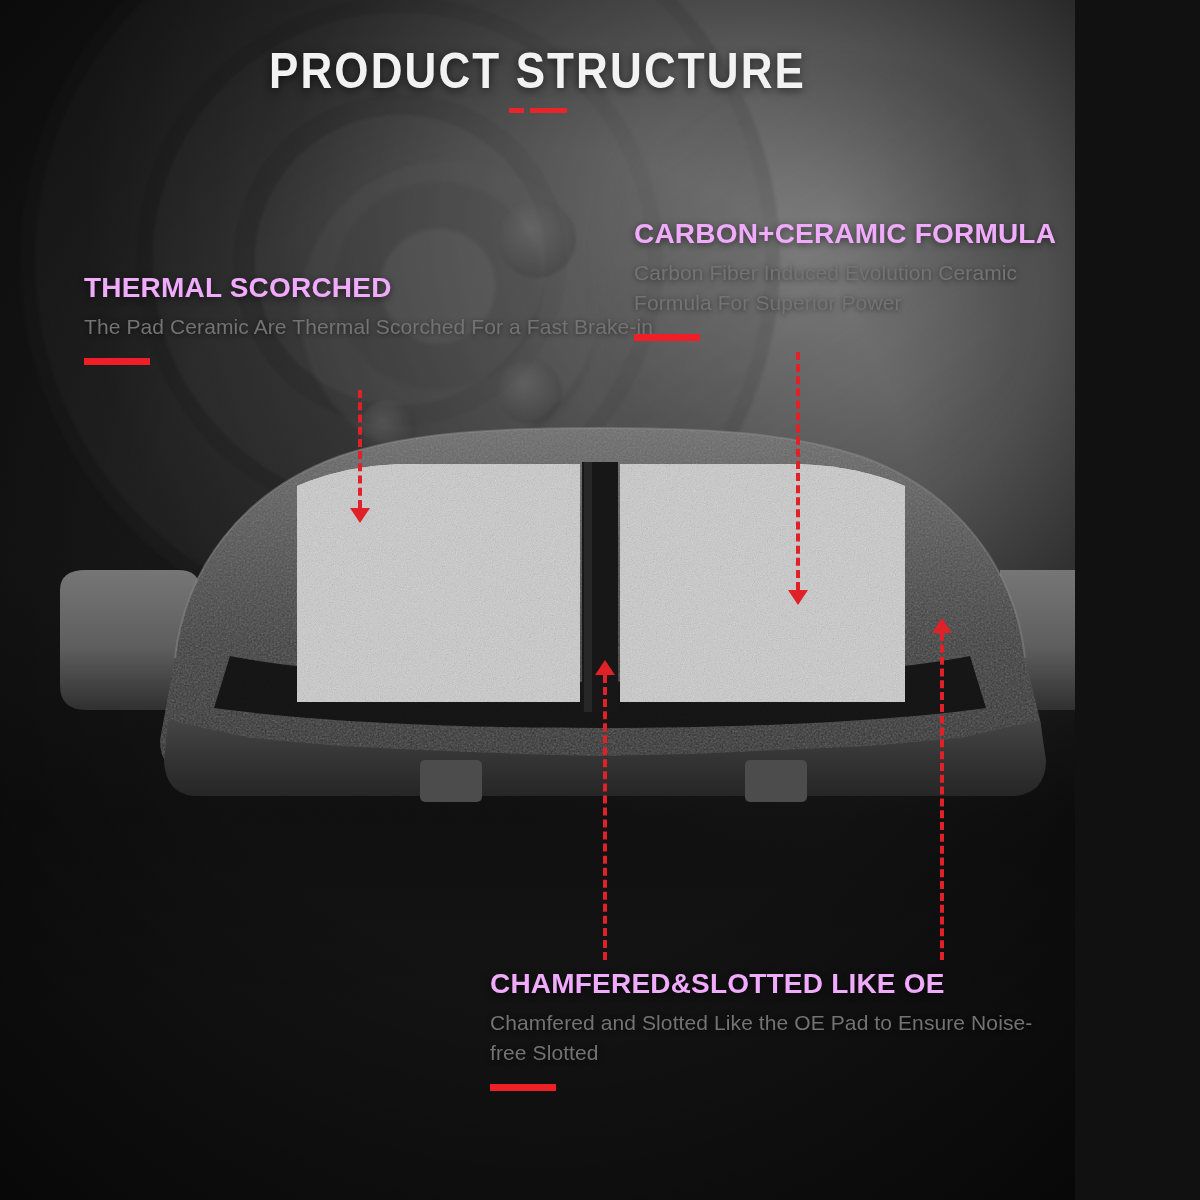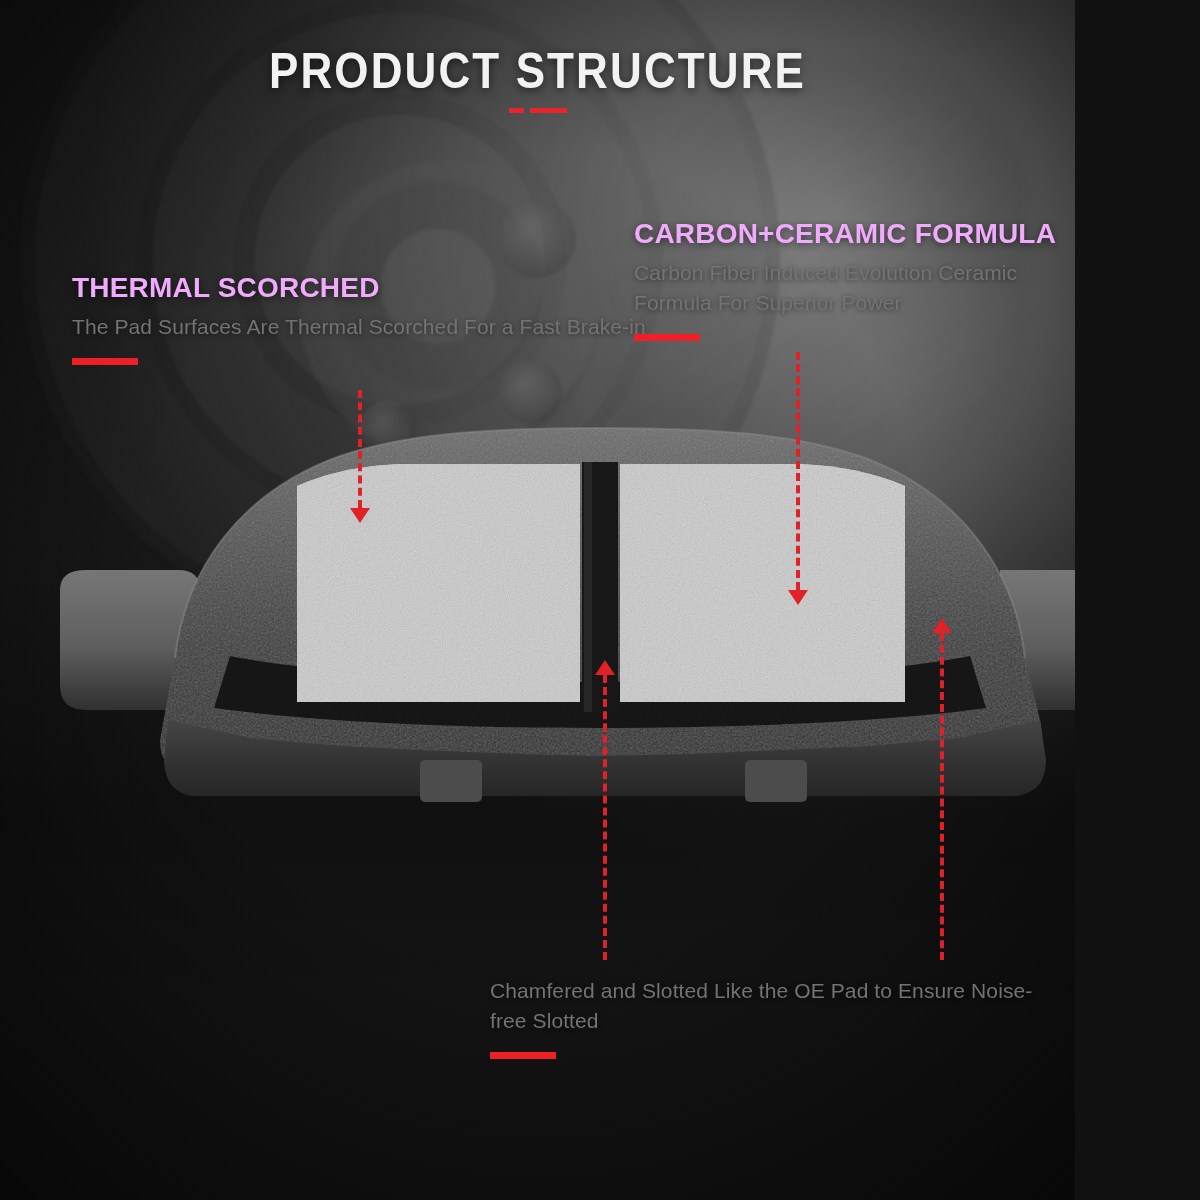--- a/index.html
+++ b/index.html
@@ -124,21 +124,21 @@
     letter-spacing: .1px;
     text-shadow: 0 1px 5px rgba(0,0,0,.5);
   }
   .callout .bar {
     margin-top: 16px;
     width: 66px;
     height: 7px;
     background: #ee1f26;
   }
 
-  #co-thermal { left: 72px; top: 272px; }
+  #co-thermal { left: 84px; top: 272px; }
   #co-carbon  { left: 634px; top: 218px; }
   #co-chamfer { left: 490px; top: 968px; }
 
   
   #pad { position: absolute; left: 0; top: 420px; width: 1200px; height: 440px; }
 
   
   .lead {
     position: absolute;
     width: 0;
@@ -272,28 +272,29 @@
   <div class="arrow-head arrow-down" style="left:788px; top:590px;"></div>
 
   <div class="arrow-head arrow-up" style="left:595px; top:660px;"></div>
   <div class="lead" style="left:603px; top:675px; height:285px;"></div>
 
   <div class="arrow-head arrow-up" style="left:932px; top:618px;"></div>
   <div class="lead" style="left:940px; top:633px; height:327px;"></div>
 
   <div class="callout" id="co-thermal">
     <h3>THERMAL SCORCHED</h3>
-    <p>The Pad Surfaces Are Thermal Scorched For a Fast Brake-in</p>
+    <p>The Pad Ceramic Are Thermal Scorched For a Fast Brake-in</p>
     <div class="bar"></div>
   </div>
 
   <div class="callout" id="co-carbon">
     <h3>CARBON+CERAMIC FORMULA</h3>
     <p style="max-width:540px;">Carbon Fiber Induced Evolution Ceramic Formula For Superior Power</p>
     <div class="bar"></div>
   </div>
 
   <div class="callout" id="co-chamfer">
+    <h3>CHAMFERED&amp;SLOTTED LIKE OE</h3>
     <p style="max-width:560px;">Chamfered and Slotted Like the OE Pad to Ensure Noise-free Slotted</p>
     <div class="bar"></div>
   </div>
 
 </div>
 
 </body></html>

